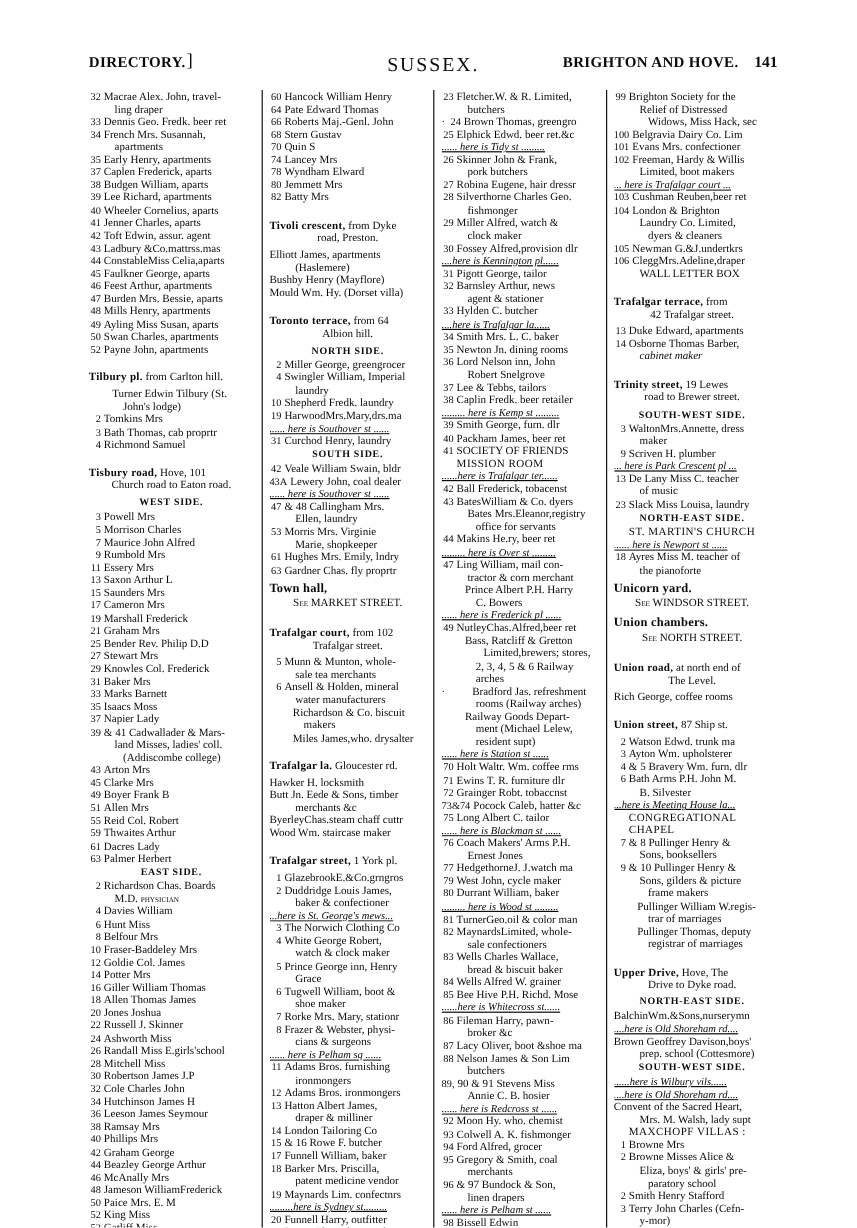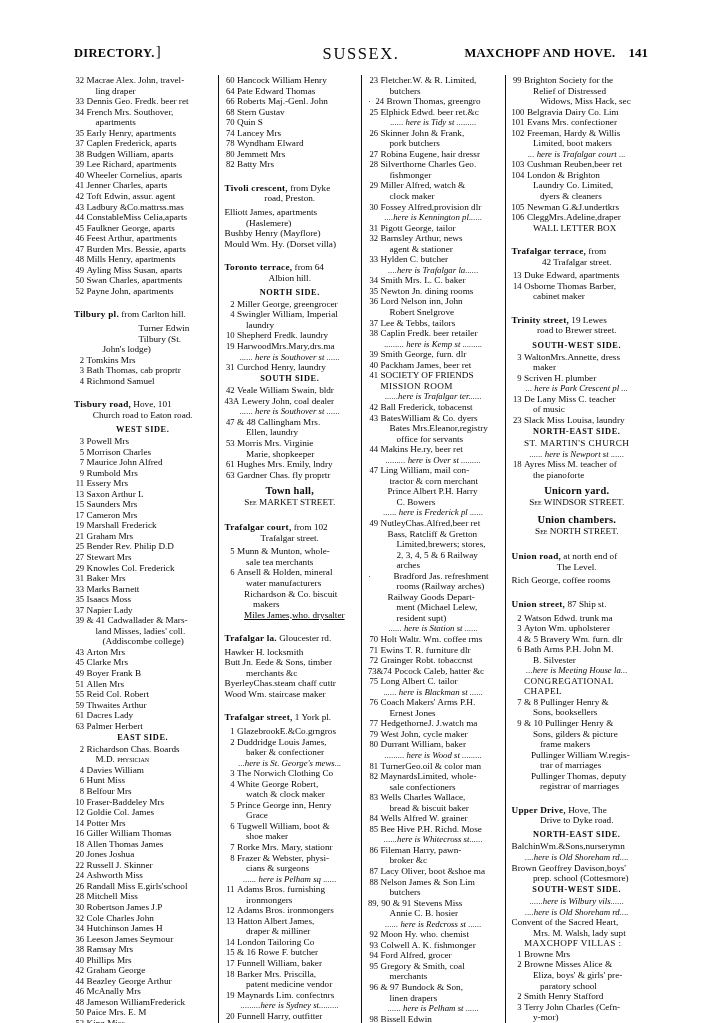--- a/index.html
+++ b/index.html
@@ -124,80 +124,80 @@
 
   .side {
     text-align: center;
     font-variant: small-caps;
     font-weight: bold;
     letter-spacing: 0.6px;
     font-size: 8.3px;
     margin: 1.5px 0 0.5px 0;
   }
   .blockhead {
-    text-align: center;
+    text-align: left;
     font-weight: bold;
     font-size: 10.4px;
     margin-top: 8px;
     letter-spacing: 0.2px;
   }
   .blocksub {
     text-align: center;
     font-variant: small-caps;
     font-size: 9.2px;
     margin-bottom: 2px;
   }
   .sc { font-variant: small-caps; }
   .caps-center {
     text-align: center;
     font-variant: small-caps;
     letter-spacing: 0.4px;
   }
   .here {
-    text-align: center;
     font-style: italic;
     font-size: 8.8px;
     white-space: nowrap;
     overflow: hidden;
+    text-decoration: underline;
   }
   .gap { height: 6px; }
   .gap-sm { height: 3px; }
   .bullet {
     display: inline-block;
     width: 6px;
   }
 </style>
 </head>
 <body>
 
 <div class="page">
 
   <div class="runhead">
     <span class="left"><span>DIRECTORY.</span><span class="bracket">]</span></span>
     <span class="center">SUSSEX.</span>
-    <span class="right"><span>MAXCHOPF AND HOVE.</span><span class="pageno">141</span></span>
+    <span class="right"><span>BRIGHTON AND HOVE.</span><span class="pageno">141</span></span>
   </div>
 
   <div class="cols" id="columns">
       <div class="col">
         <div class="entry">
           <span class="num">32</span>
           <span class="txt">Macrae Alex. John, travel-</span>
         </div>
         <div class="entry">
           <span class="num"></span>
           <span class="txt nj" style="padding-left: 9px;">ling draper</span>
         </div>
         <div class="entry">
           <span class="num">33</span>
           <span class="txt">Dennis Geo. Fredk. beer ret</span>
         </div>
         <div class="entry">
           <span class="num">34</span>
-          <span class="txt">French Mrs. Southover,</span>
+          <span class="txt">French Mrs. Susannah,</span>
         </div>
         <div class="entry">
           <span class="num"></span>
           <span class="txt nj" style="padding-left: 9px;">apartments</span>
         </div>
         <div class="entry">
           <span class="num">35</span>
           <span class="txt">Early Henry, apartments</span>
         </div>
         <div class="entry">
@@ -258,21 +258,21 @@
         </div>
         <div class="entry">
           <span class="num">52</span>
           <span class="txt">Payne John, apartments</span>
         </div>
         <div class="gap"></div>
         <div class="street"><span class="nm">Tilbury pl.</span><span class="desc"> from Carlton hill.</span></div>
         <div class="gap-sm"></div>
         <div class="entry">
           <span class="num"></span>
-          <span class="txt nj" style="padding-left: 7px; margin-left: 45px;">Turner Edwin Tilbury (St.</span>
+          <span class="txt nj" style="padding-left: 7px;">Turner Edwin Tilbury (St.</span>
         </div>
         <div class="entry">
           <span class="num"></span>
           <span class="txt nj" style="padding-left: 16px;">John's lodge)</span>
         </div>
         <div class="entry">
           <span class="num">2</span>
           <span class="txt">Tomkins Mrs</span>
         </div>
         <div class="entry">
@@ -661,21 +661,21 @@
         <div class="entry">
           <span class="num"></span>
           <span class="txt nj" style="padding-left: 7px;">Richardson &amp; Co. biscuit</span>
         </div>
         <div class="entry">
           <span class="num"></span>
           <span class="txt nj" style="padding-left: 16px;">makers</span>
         </div>
         <div class="entry">
           <span class="num"></span>
-          <span class="txt nj" style="padding-left: 7px; text-decoration: underline;">Miles James,who. drysalter</span>
+          <span class="txt nj" style="padding-left: 7px;">Miles James,who. drysalter</span>
         </div>
         <div class="gap"></div>
         <div class="street"><span class="nm">Trafalgar la.</span><span class="desc"> Gloucester rd.</span></div>
         <div class="gap-sm"></div>
         <div class="entry">
           <span class="num" style="min-width: 0px; padding-right: 0px;"></span>
           <span class="txt nj">Hawker H. locksmith</span>
         </div>
         <div class="entry">
           <span class="num" style="min-width: 0px; padding-right: 0px;"></span>
@@ -956,21 +956,21 @@
         <div class="entry">
           <span class="num">49</span>
           <span class="txt">NutleyChas.Alfred,beer ret</span>
         </div>
         <div class="entry">
           <span class="num"></span>
           <span class="txt nj" style="padding-left: 7px;">Bass, Ratcliff &amp; Gretton</span>
         </div>
         <div class="entry">
           <span class="num"></span>
-          <span class="txt nj" style="padding-left: 16px;">Limited,brewers; stores,</span>
+          <span class="txt nj" style="padding-left: 16px; text-align: center;">Limited,brewers; stores,</span>
         </div>
         <div class="entry">
           <span class="num"></span>
           <span class="txt nj" style="padding-left: 16px;">2, 3, 4, 5 &amp; 6 Railway</span>
         </div>
         <div class="entry">
           <span class="num"></span>
           <span class="txt nj" style="padding-left: 16px;">arches</span>
         </div>
         <div class="entry">
@@ -1194,21 +1194,21 @@
         <div class="entry">
           <span class="num">13</span>
           <span class="txt">Duke Edward, apartments</span>
         </div>
         <div class="entry">
           <span class="num">14</span>
           <span class="txt">Osborne Thomas Barber,</span>
         </div>
         <div class="entry">
           <span class="num"></span>
-          <span class="txt nj" style="padding-left: 9px;">cabinet maker</span>
+          <span class="txt nj" style="padding-left: 9px; font-style: italic;">cabinet maker</span>
         </div>
         <div class="gap"></div>
         <div class="street"><span class="nm">Trinity street,</span><span class="desc"> 19 Lewes</span></div>
         <div class="street center" style="margin-top: 0px;">road to Brewer street.</div>
         <div class="gap-sm"></div>
         <div class="side">SOUTH-WEST SIDE.</div>
         <div class="entry">
           <span class="num">3</span>
           <span class="txt">WaltonMrs.Annette, dress</span>
         </div>

